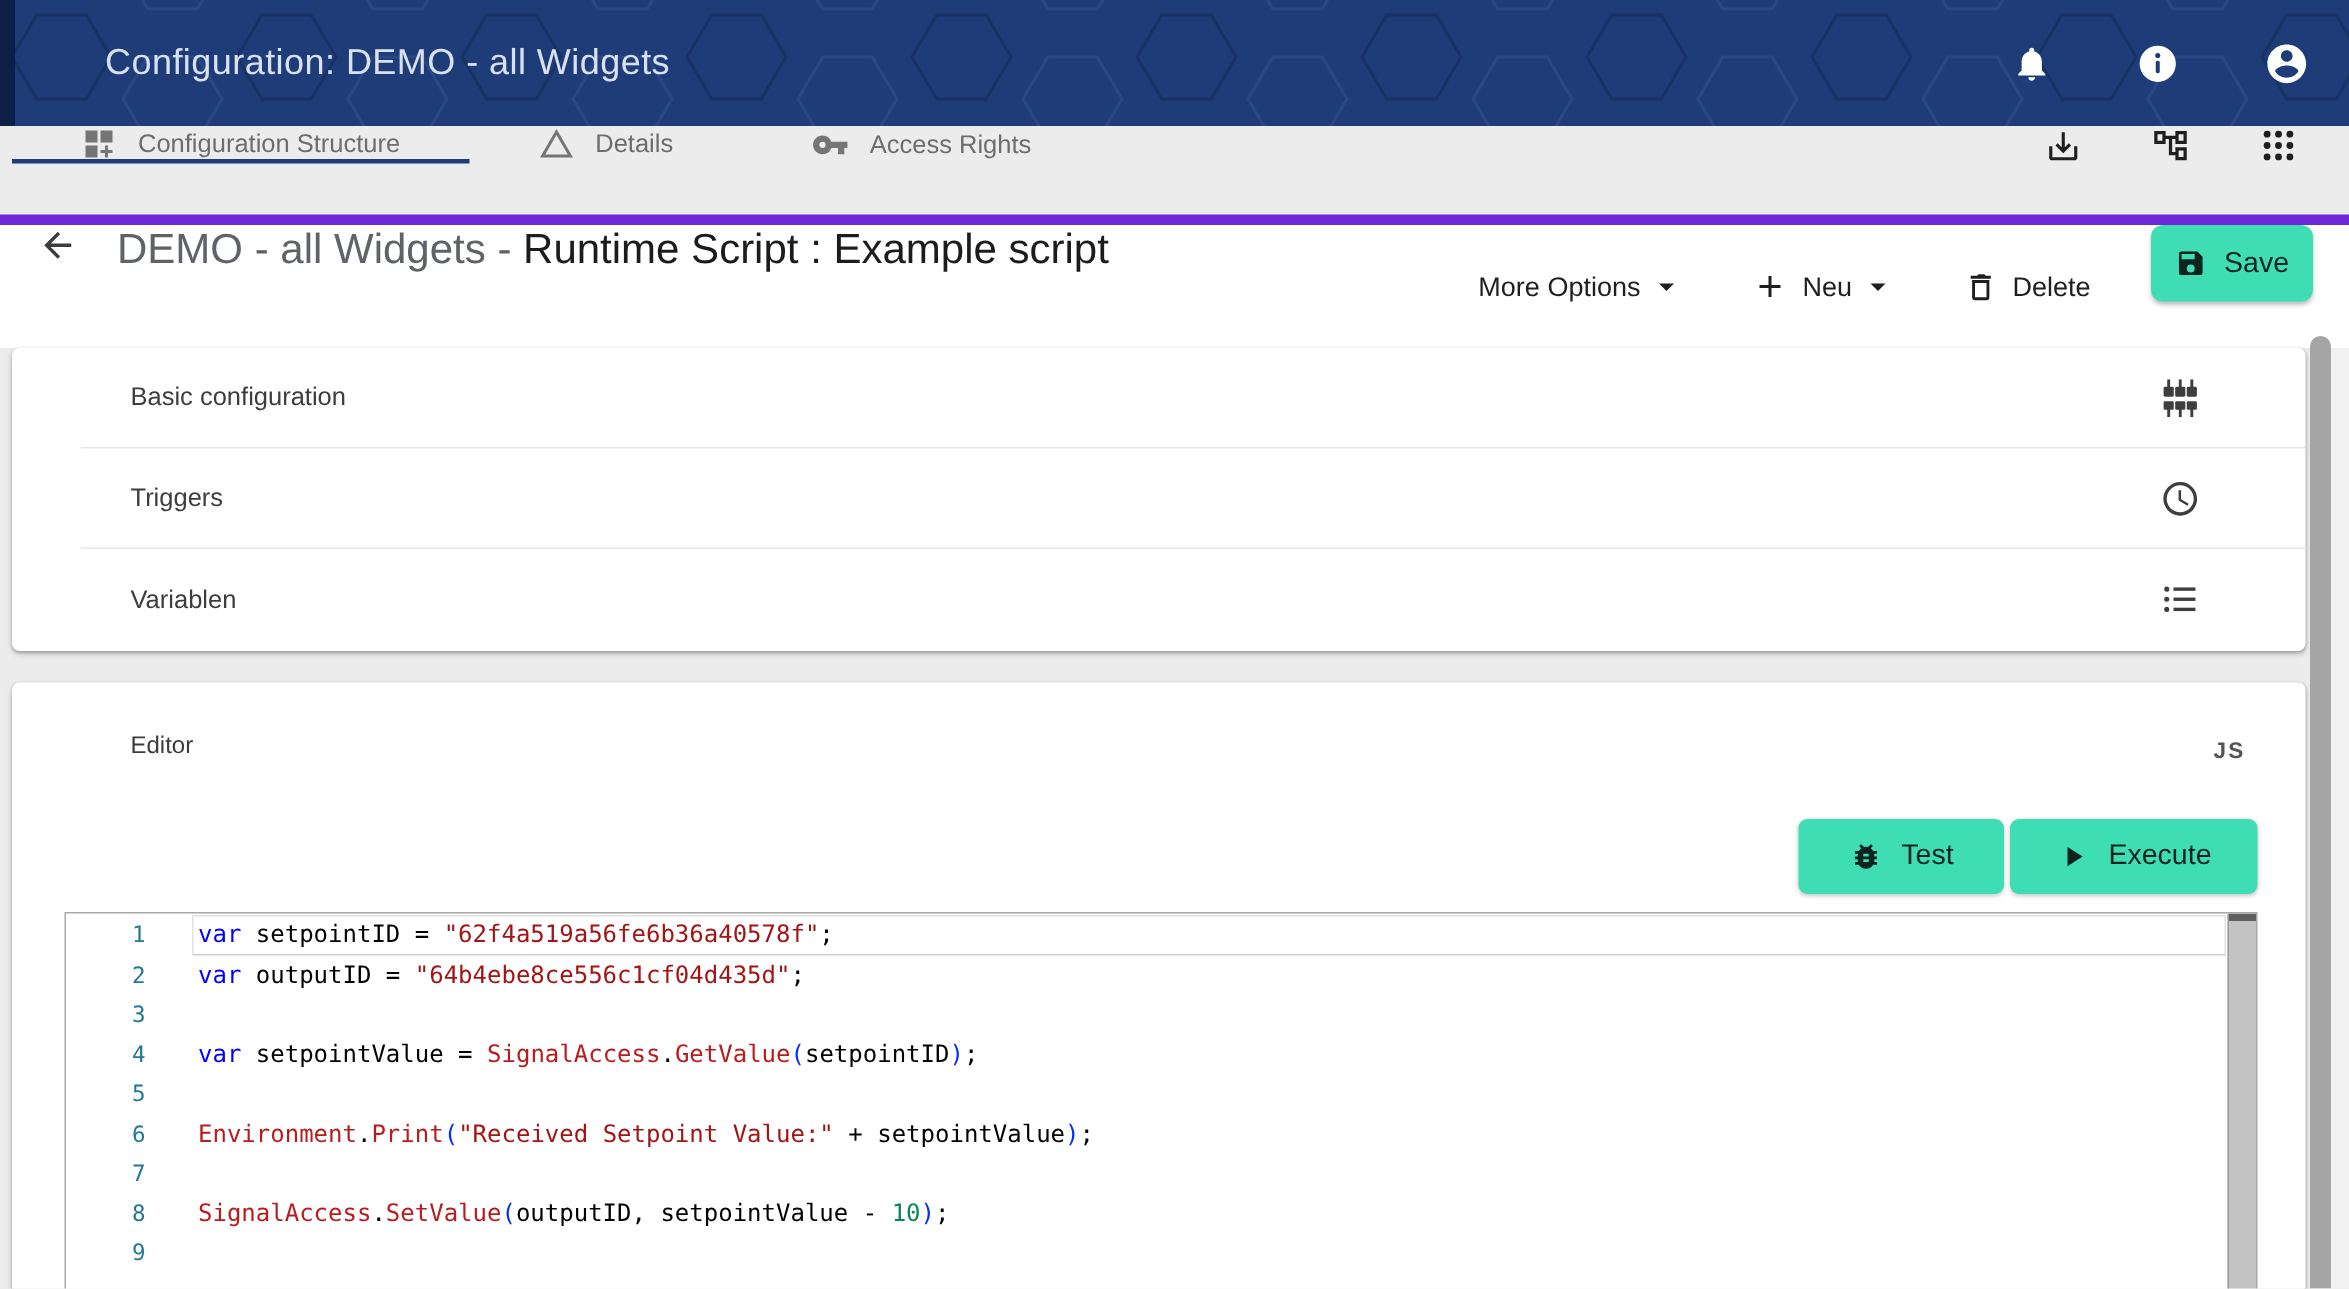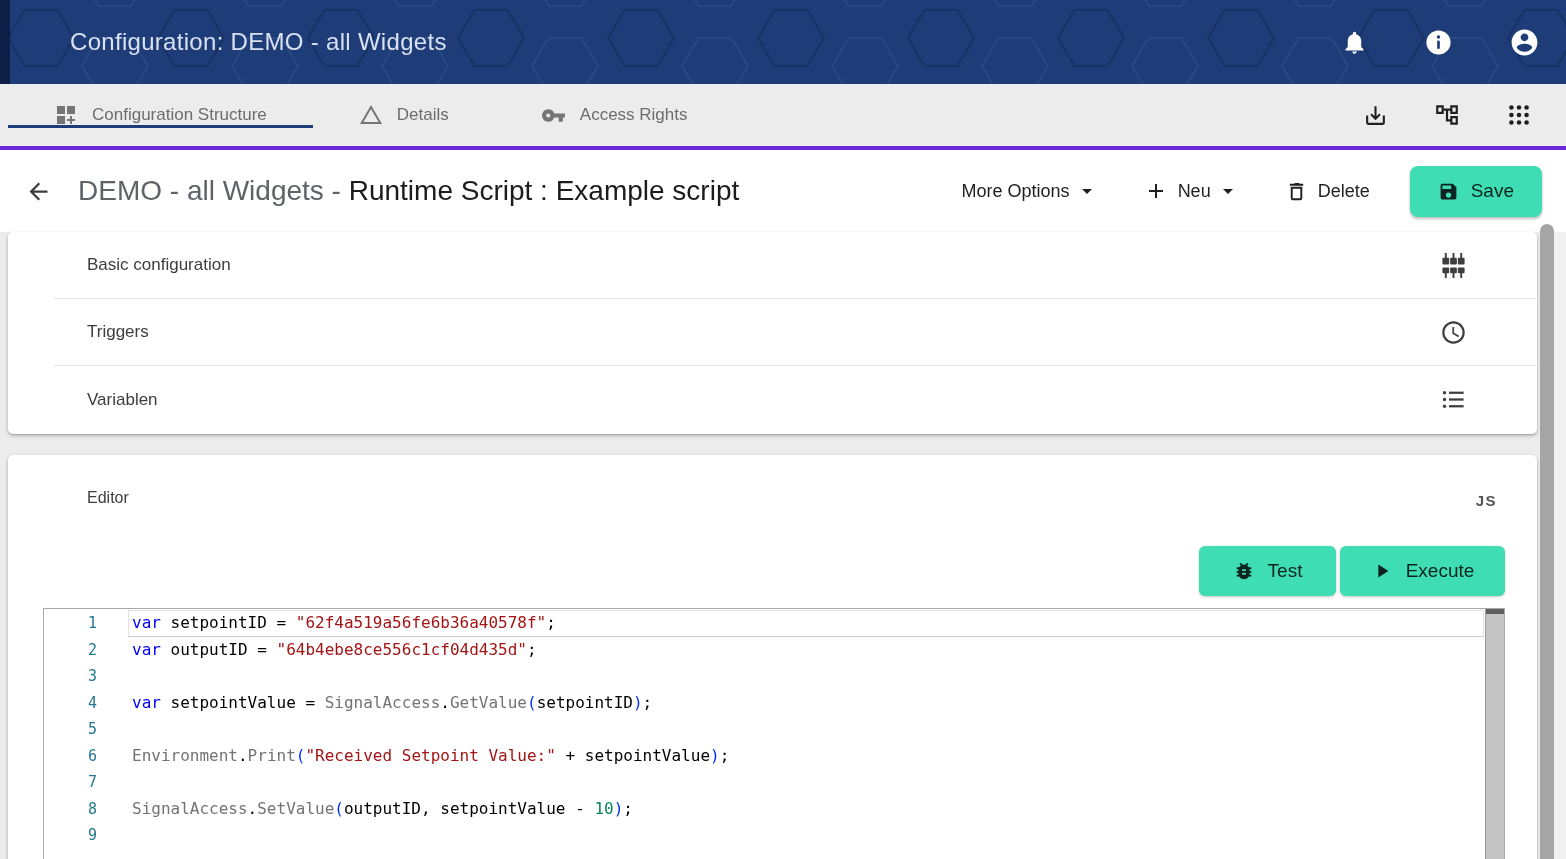--- a/index.html
+++ b/index.html
@@ -27,60 +27,60 @@
   }
   .header-icons {
     position:absolute; right:26px; top:0; height:84px;
     display:flex; align-items:center; gap:56px; z-index:2; color:#fff;
   }
   .icon-btn { cursor:pointer; display:flex; align-items:center; justify-content:center; }
 
   
   .tab-bar {
     position:absolute; top:84px; left:0; width:1566px; height:66px;
-    background:#ececec; display:flex; align-items:center; padding-left:8px;
-    border-bottom:4px solid #6d28d9;
+    background:#ececec; display:flex; align-items:flex-start; padding-left:8px;
+    border-bottom:7px solid #6d28d9;
   }
   .tab {
     display:flex; align-items:center; gap:14px; padding:0 46px;
     font-size:17px; color:#6d6d6d; position:relative; cursor:pointer; white-space:nowrap;
   }
   .tab .t-icon { color:#757575; }
   .tab.active::after {
     content:""; position:absolute; left:0; right:0; bottom:-1px; height:3px;
     background: var(--header-navy, #1d3c78);
   }
   .tabbar-actions {
     margin-left:auto; display:flex; align-items:center; gap:46px;
     padding-right:34px; color:#1f1f1f;
   }
 
   
   .toolbar {
     position:absolute; top:150px; left:0; width:1566px; height:82px;
-    background:#fff; display:flex; align-items:center; padding:0 24px 0 25px;
+    background:#fff; display:flex; padding:0 24px 0 25px;
   }
   .back-btn { cursor:pointer; color:#3c3c3c; margin-right:26px; }
   .page-title { font-size:28px; white-space:nowrap; }
   .page-title .prefix { color:#5f6368; font-weight:400; }
   .page-title .main { color:#1c1c1c; font-weight:500; }
   .toolbar-spacer { flex:1; }
   .tool-action {
     display:flex; align-items:center; gap:10px; cursor:pointer;
     font-size:18px; color:#1f1f1f; white-space:nowrap;
   }
   .caret-down {
     width:0; height:0; border-left:5px solid transparent; border-right:5px solid transparent;
     border-top:5px solid #1f1f1f; margin-left:2px;
   }
   .more-options { margin-right:52px;margin-left:12px; }
   .neu-btn { margin-right:52px; }
   .delete-btn { margin-right:40px; }
   .save-btn {
-    height:51px; padding:0 28px; border:none; border-radius:8px;
+    height:51px; padding:0 16px; border:none; border-radius:8px;
     background: var(--accent-teal, #3eddb4);
     display:flex; align-items:center; gap:12px;
     font-family:inherit; font-size:19px; font-weight:500; color:#0b241f;
     cursor:pointer; box-shadow:0 2px 3px rgba(0,0,0,.25);
   }
 
   
   .card {
     position:absolute; left:8px; width:1529px; background:#fff; border-radius:5px;
     box-shadow:0 1px 2px rgba(0,0,0,.22), 0 2px 4px rgba(0,0,0,.16);
@@ -128,21 +128,21 @@
   .gutter { width:53px; flex:0 0 53px; padding-top:1px; color:#237893; font-size:15px; text-align:right; }
   .gut-num { height:26.5px; line-height:26.5px; }
   .code-area { flex:1; padding-top:1px; position:relative; }
   .code-row { height:26.5px; line-height:26.5px; padding-left:35px; white-space:pre; cursor:text; }
   .current-line-box {
     position:absolute; left:84px; right:20px; top:1px; height:27px;
     border:1px solid #e2e2e2; border-bottom-color:#cbcbcb; pointer-events:none;
   }
   .tk { color:#0000ff; }
   .tt { color:#000000; }
-  .tc { color:#737373; }
+  .tc { color:#b91c1c; }
   .ts { color:#a31515; }
   .tn { color:#098658; }
   .tb { color:#0431fa; }
   .to { color:#000000; }
   .editor-scrollbar {
     position:absolute; top:0; right:0; width:19px; height:100%;
     background:#c3c3c3; border-left:1px solid #9d9d9d; cursor:pointer;
   }
   .overview-marker { position:absolute; top:0; left:0; width:100%; height:5px; background:#5f5f5f; }
 

